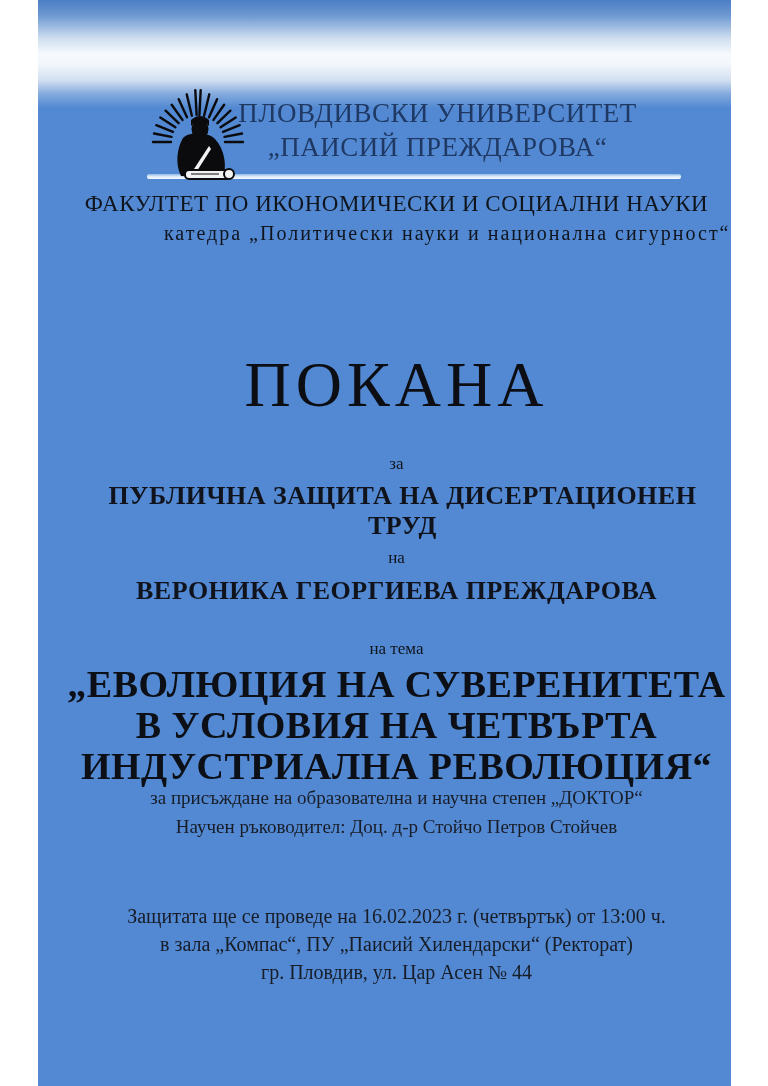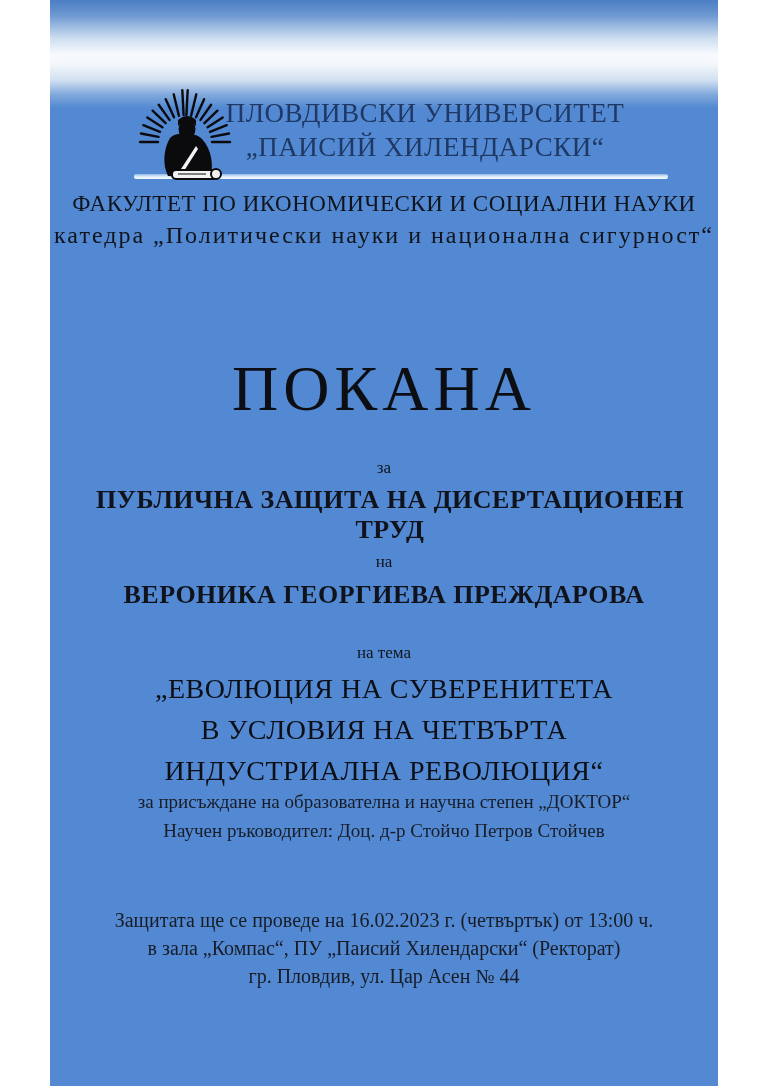--- a/index.html
+++ b/index.html
@@ -11,48 +11,49 @@
     background-color:#5289d2;
     background-image:linear-gradient(180deg,
       #4c7ec5 0px,#6f9ad2 16px,#cdddf0 38px,
       #f7fafd 54px,#f3f7fb 64px,#d3e0f1 80px,
       #84aadd 94px,#5289d2 108px);
     background-repeat:no-repeat;
     background-size:100% 110px;
     font-family:"Liberation Serif","DejaVu Serif",serif;
     text-align:center;
     color:#15181f;
+    padding-left:25px;
   }
   .band-spacer{height:86px;}
   .header{position:relative;height:88px;}
   .logo{position:absolute;left:76px;top:0;width:118px;height:100px;z-index:2;}
   .univ-name{
     margin-left:140px;margin-right:58px;
     padding-top:10px;
     font-size:27px;line-height:34px;
     color:#1f3864;
     letter-spacing:0.5px;
     white-space:nowrap;
   }
   .rule{
     position:relative;z-index:1;
     margin:0 50px 0 84px;height:5px;border-radius:2px;
     background:linear-gradient(180deg,#8fb8e6 0%,#d6e7f7 45%,#f8fcff 100%);
   }
   .faculty{margin-top:12px;font-size:23px;letter-spacing:0.5px;color:#10141c;}
-  .department{margin-top:5px;font-size:24px;letter-spacing:2px;color:#10141c;}
+  .department{margin-top:5px;font-size:20px;letter-spacing:2px;color:#10141c;text-align:right;}
   .big-title{margin-top:103px;font-size:64px;font-weight:normal;letter-spacing:5px;color:#0c0e14;}
   .small-word{font-size:17px;color:#10141c;}
   .w-za{margin-top:32px;}
   .bold-line{font-size:26px;font-weight:bold;letter-spacing:0.5px;color:#10131c;}
   .defense{margin-top:7px;margin-left:12px;}
   .w-na{margin-top:7px;}
   .candidate{margin-top:8px;}
   .w-tema{margin-top:33px;}
-  .topic{margin-top:5px;font-size:28px;font-weight:normal;line-height:41px;letter-spacing:0.5px;color:#0c0f16;}
+  .topic{margin-top:5px;font-size:38px;font-weight:bold;line-height:41px;letter-spacing:0.5px;color:#0c0f16;}
   .degree{font-size:19px;color:#181d28;}
   .supervisor{margin-top:7px;font-size:19px;color:#181d28;}
   .event{margin-top:64px;font-size:20px;line-height:28px;color:#171c27;}
 </style>
 </head>
 <body>
 
 <div class="page">
 
   <div class="band-spacer"></div>
@@ -83,21 +84,21 @@
       <ellipse cx="61" cy="43" rx="8.5" ry="10" fill="#0b0b0d"></ellipse>
       <path d="M52,40 Q61,30 70,40 L70,34 Q61,26 52,34 Z" fill="#0b0b0d"></path>
       <path d="M56,48 Q61,60 66,48 Z" fill="#0b0b0d"></path>
       <path d="M70,60 L55,83 L58,85 L72,63 Z" fill="#f2f2f2"></path>
       <rect x="46" y="84" width="46" height="9" rx="4" fill="#f2f2f2" stroke="#0b0b0d" stroke-width="2"></rect>
       <circle cx="90" cy="88" r="5" fill="#f2f2f2" stroke="#0b0b0d" stroke-width="2"></circle>
       <line x1="52" y1="88" x2="80" y2="88" stroke="#0b0b0d" stroke-width="1"></line>
     </svg>
     <div class="univ-name">
       <div>ПЛОВДИВСКИ УНИВЕРСИТЕТ</div>
-      <div>„ПАИСИЙ ХИЛЕНДАРСКИ“</div>
+      <div>„ПАИСИЙ ПРЕЖДАРОВА“</div>
     </div>
   </div>
 
   <div class="rule"></div>
 
   <div class="faculty">ФАКУЛТЕТ ПО ИКОНОМИЧЕСКИ И СОЦИАЛНИ НАУКИ</div>
   <div class="department">катедра „Политически науки и национална сигурност“</div>
 
   <div class="big-title">ПОКАНА</div>
 

